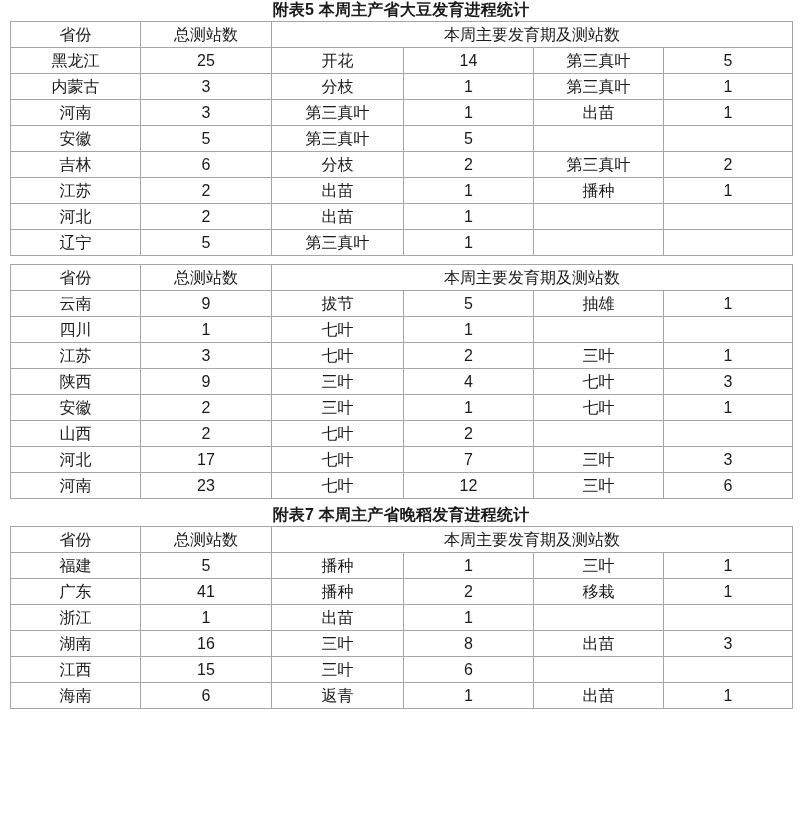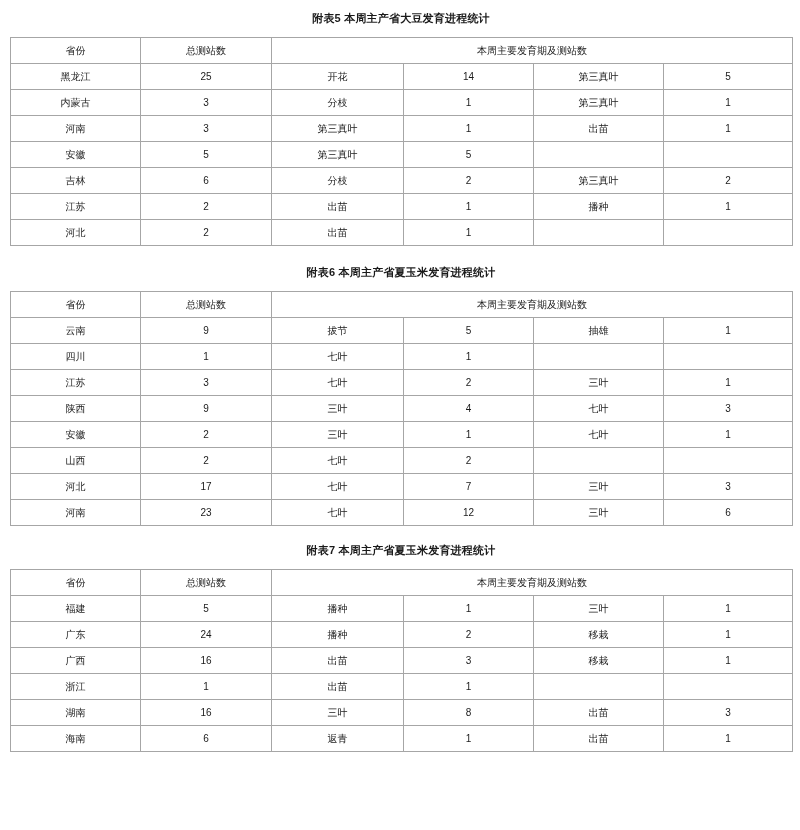--- a/index.html
+++ b/index.html
@@ -21,34 +21,34 @@
     box-sizing: border-box;
     padding: 0;
   }
   .table-block {
     width: 100%;
     box-sizing: border-box;
     padding: 0 8px 0 10px;
   }
   .table-title {
     text-align: center;
-    font-size: 11px;
+    font-size: 16px;
     font-weight: bold;
     letter-spacing: 0.2px;
     color: #1a1a1a;
-    margin: 8px;
+    margin: 0;
     padding: 3px 0 4px 0;
     line-height: 14px;
     white-space: nowrap;
   }
   table.stat-table {
     width: 782px;
     border-collapse: collapse;
     table-layout: fixed;
-    font-size: 10px;
+    font-size: 16px;
   }
   table.stat-table td,
   table.stat-table th {
     border: 1px solid #a6a6a6;
     height: 25px;
     text-align: center;
     vertical-align: middle;
     font-weight: normal;
     padding: 0 2px;
     line-height: 14px;
@@ -144,28 +144,35 @@
             <td>1</td>
           </tr>
           <tr>
             <td>河北</td>
             <td>2</td>
             <td>出苗</td>
             <td>1</td>
             <td></td>
             <td></td>
           </tr>
+          <tr>
+            <td>辽宁</td>
+            <td>5</td>
+            <td>第三真叶</td>
+            <td>1</td>
+            <td></td>
+            <td></td>
+          </tr>
         </tbody>
     </table>
   </div>
 
   <div class="spacer-md"></div>
 
   <div class="table-block">
-    <div class="table-title">附表6 本周主产省夏玉米发育进程统计</div>
     <table class="stat-table">
       <colgroup>
         <col class="c-prov">
           <col class="c-total">
           <col class="c-stage1">
         <col class="c-num1">
           <col class="c-stage2">
           <col class="c-num2">
       </colgroup>
       <thead>
@@ -240,21 +247,21 @@
             <td>三叶</td>
             <td>6</td>
           </tr>
         </tbody>
     </table>
   </div>
 
   <div class="spacer-sm"></div>
 
   <div class="table-block">
-    <div class="table-title">附表7 本周主产省夏玉米发育进程统计</div>
+    <div class="table-title">附表7 本周主产省晚稻发育进程统计</div>
     <table class="stat-table">
       <colgroup>
         <col class="c-prov">
           <col class="c-total">
           <col class="c-stage1">
         <col class="c-num1">
           <col class="c-stage2">
           <col class="c-num2">
       </colgroup>
       <thead>
@@ -268,49 +275,49 @@
           <tr>
             <td>福建</td>
             <td>5</td>
             <td>播种</td>
             <td>1</td>
             <td>三叶</td>
             <td>1</td>
           </tr>
           <tr>
             <td>广东</td>
-            <td>24</td>
+            <td>41</td>
             <td>播种</td>
             <td>2</td>
-            <td>移栽</td>
-            <td>1</td>
-          </tr>
-          <tr>
-            <td>广西</td>
-            <td>16</td>
-            <td>出苗</td>
-            <td>3</td>
             <td>移栽</td>
             <td>1</td>
           </tr>
           <tr>
             <td>浙江</td>
             <td>1</td>
             <td>出苗</td>
             <td>1</td>
             <td></td>
             <td></td>
           </tr>
           <tr>
             <td>湖南</td>
             <td>16</td>
             <td>三叶</td>
             <td>8</td>
             <td>出苗</td>
             <td>3</td>
+          </tr>
+          <tr>
+            <td>江西</td>
+            <td>15</td>
+            <td>三叶</td>
+            <td>6</td>
+            <td></td>
+            <td></td>
           </tr>
           <tr>
             <td>海南</td>
             <td>6</td>
             <td>返青</td>
             <td>1</td>
             <td>出苗</td>
             <td>1</td>
           </tr>
         </tbody>

